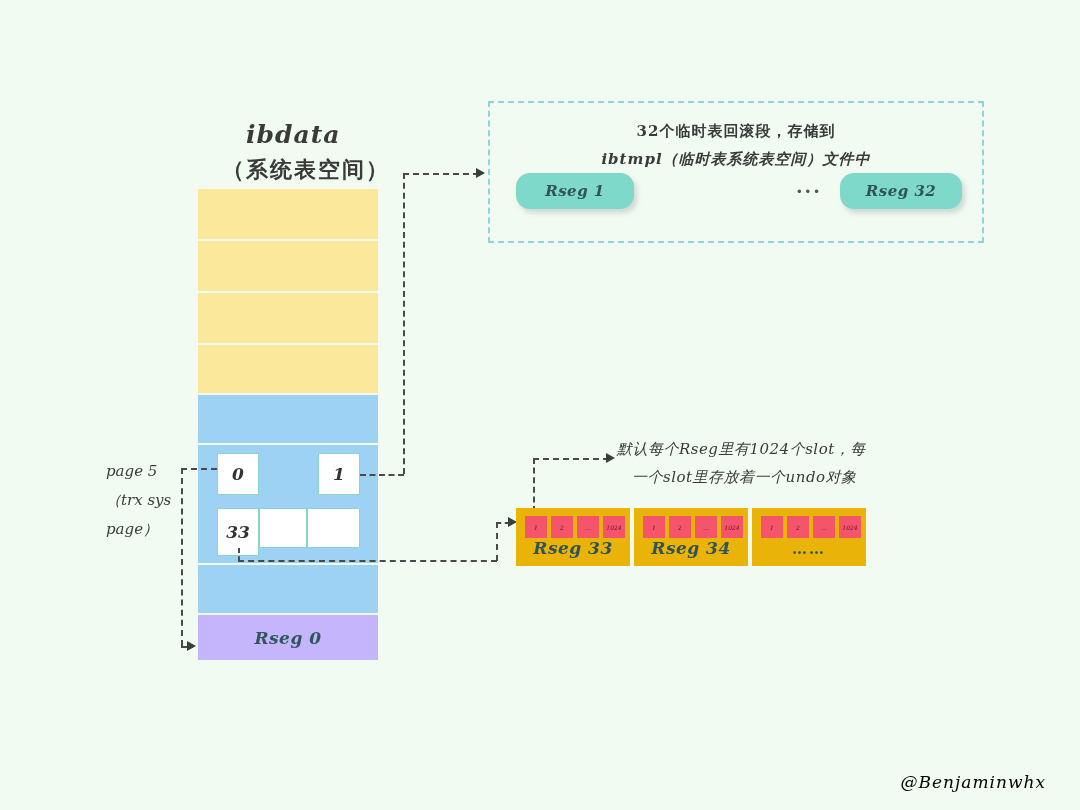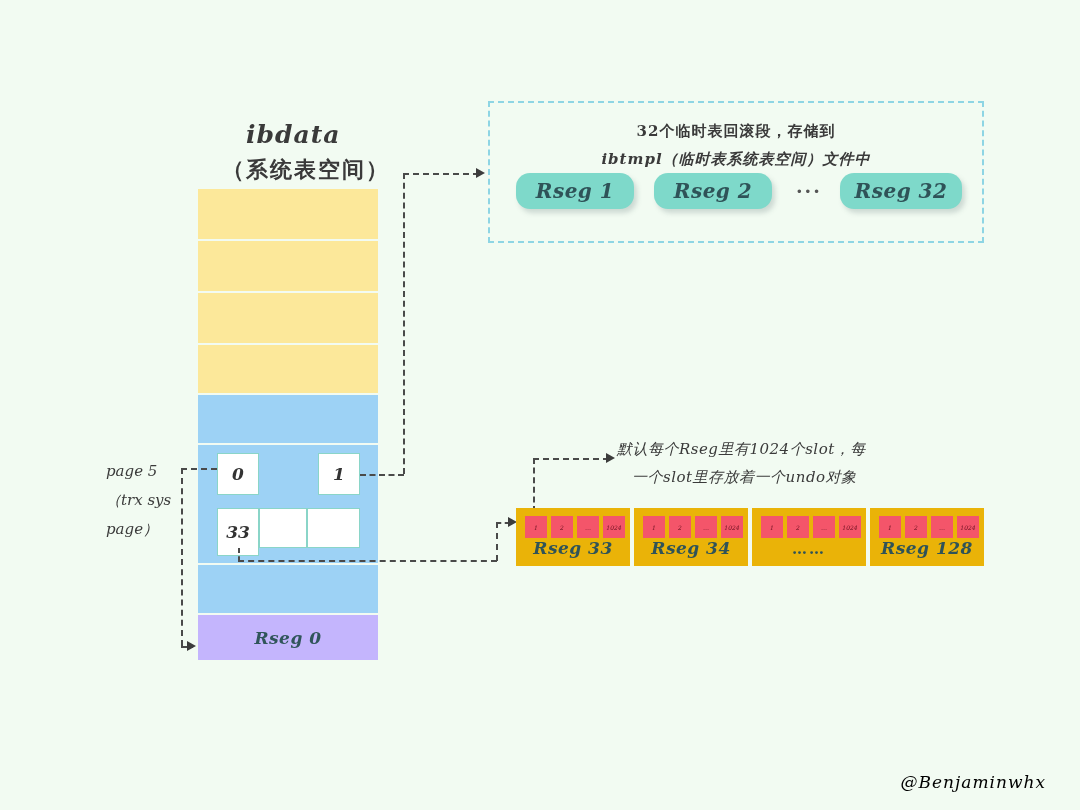--- a/index.html
+++ b/index.html
@@ -108,21 +108,21 @@
   .pill {
     position: absolute;
     background: #7ed9ca;
     border-radius: 14px;
     box-shadow: 3px 4px 5px rgba(120,140,140,0.30);
     display: flex;
     align-items: center;
     justify-content: center;
     font-style: italic;
     font-weight: bold;
-    font-size: 20px;
+    font-size: 15px;
     color: #2f5358;
     letter-spacing: 0.5px;
   }
   .ellipsis-dots {
     position: absolute;
     font-size: 19px;
     font-weight: bold;
     color: #555;
     letter-spacing: 2px;
   }
@@ -281,21 +281,20 @@
   <div class="dl v" style="left:533px; top:458px; height:54px;"></div>
   <div class="dl h" style="left:533px; top:458px; width:76px;"></div>
   <div class="arrowhead right" style="left:606px; top:453px;"></div>
 
   <div class="dashed-box" style="left:488px; top:101px; width:496px; height:142px;"></div>
 
   <div class="txt box-note" style="left:488px; top:122px; width:496px;">32个临时表回滚段，存储到</div>
   <div class="txt box-note italic-lead" style="left:488px; top:150px; width:496px;">ibtmpl（临时表系统表空间）文件中</div>
 
   <div class="pill" style="left:516px; top:173px; width:118px; height:36px;">Rseg 1</div>
-  <div class="pill" style="left:654px; top:173px; width:118px; height:36px;">Rseg 2</div>
   <div class="ellipsis-dots" style="left:796px; top:180px;">···</div>
   <div class="pill" style="left:840px; top:173px; width:122px; height:36px;">Rseg 32</div>
 
   <div class="txt note-line" style="left:617px; top:440px;">默认每个Rseg里有1024个slot，每</div>
   <div class="txt note-line" style="left:632px; top:468px;">一个slot里存放着一个undo对象</div>
 
   <div class="rseg-group" style="left:516px; top:508px; width:114px; height:58px;">
     <div class="slot" style="left:9px;  width:22px;">1</div>
     <div class="slot" style="left:35px; width:22px;">2</div>
     <div class="slot" style="left:61px; width:22px;">…</div>
@@ -312,25 +311,18 @@
   </div>
 
   <div class="rseg-group" style="left:752px; top:508px; width:114px; height:58px;">
     <div class="slot" style="left:9px;  width:22px;">1</div>
     <div class="slot" style="left:35px; width:22px;">2</div>
     <div class="slot" style="left:61px; width:22px;">…</div>
     <div class="slot" style="left:87px; width:22px;">1024</div>
     <div class="gname dots">……</div>
   </div>
 
-  <div class="rseg-group" style="left:870px; top:508px; width:114px; height:58px;">
-    <div class="slot" style="left:9px;  width:22px;">1</div>
-    <div class="slot" style="left:35px; width:22px;">2</div>
-    <div class="slot" style="left:61px; width:22px;">…</div>
-    <div class="slot" style="left:87px; width:22px;">1024</div>
-    <div class="gname">Rseg 128</div>
-  </div>
 
   <div class="watermark">
     <div class="wm-handle">@Benjaminwhx</div>
   </div>
 
 </div>
 
 </body></html>

